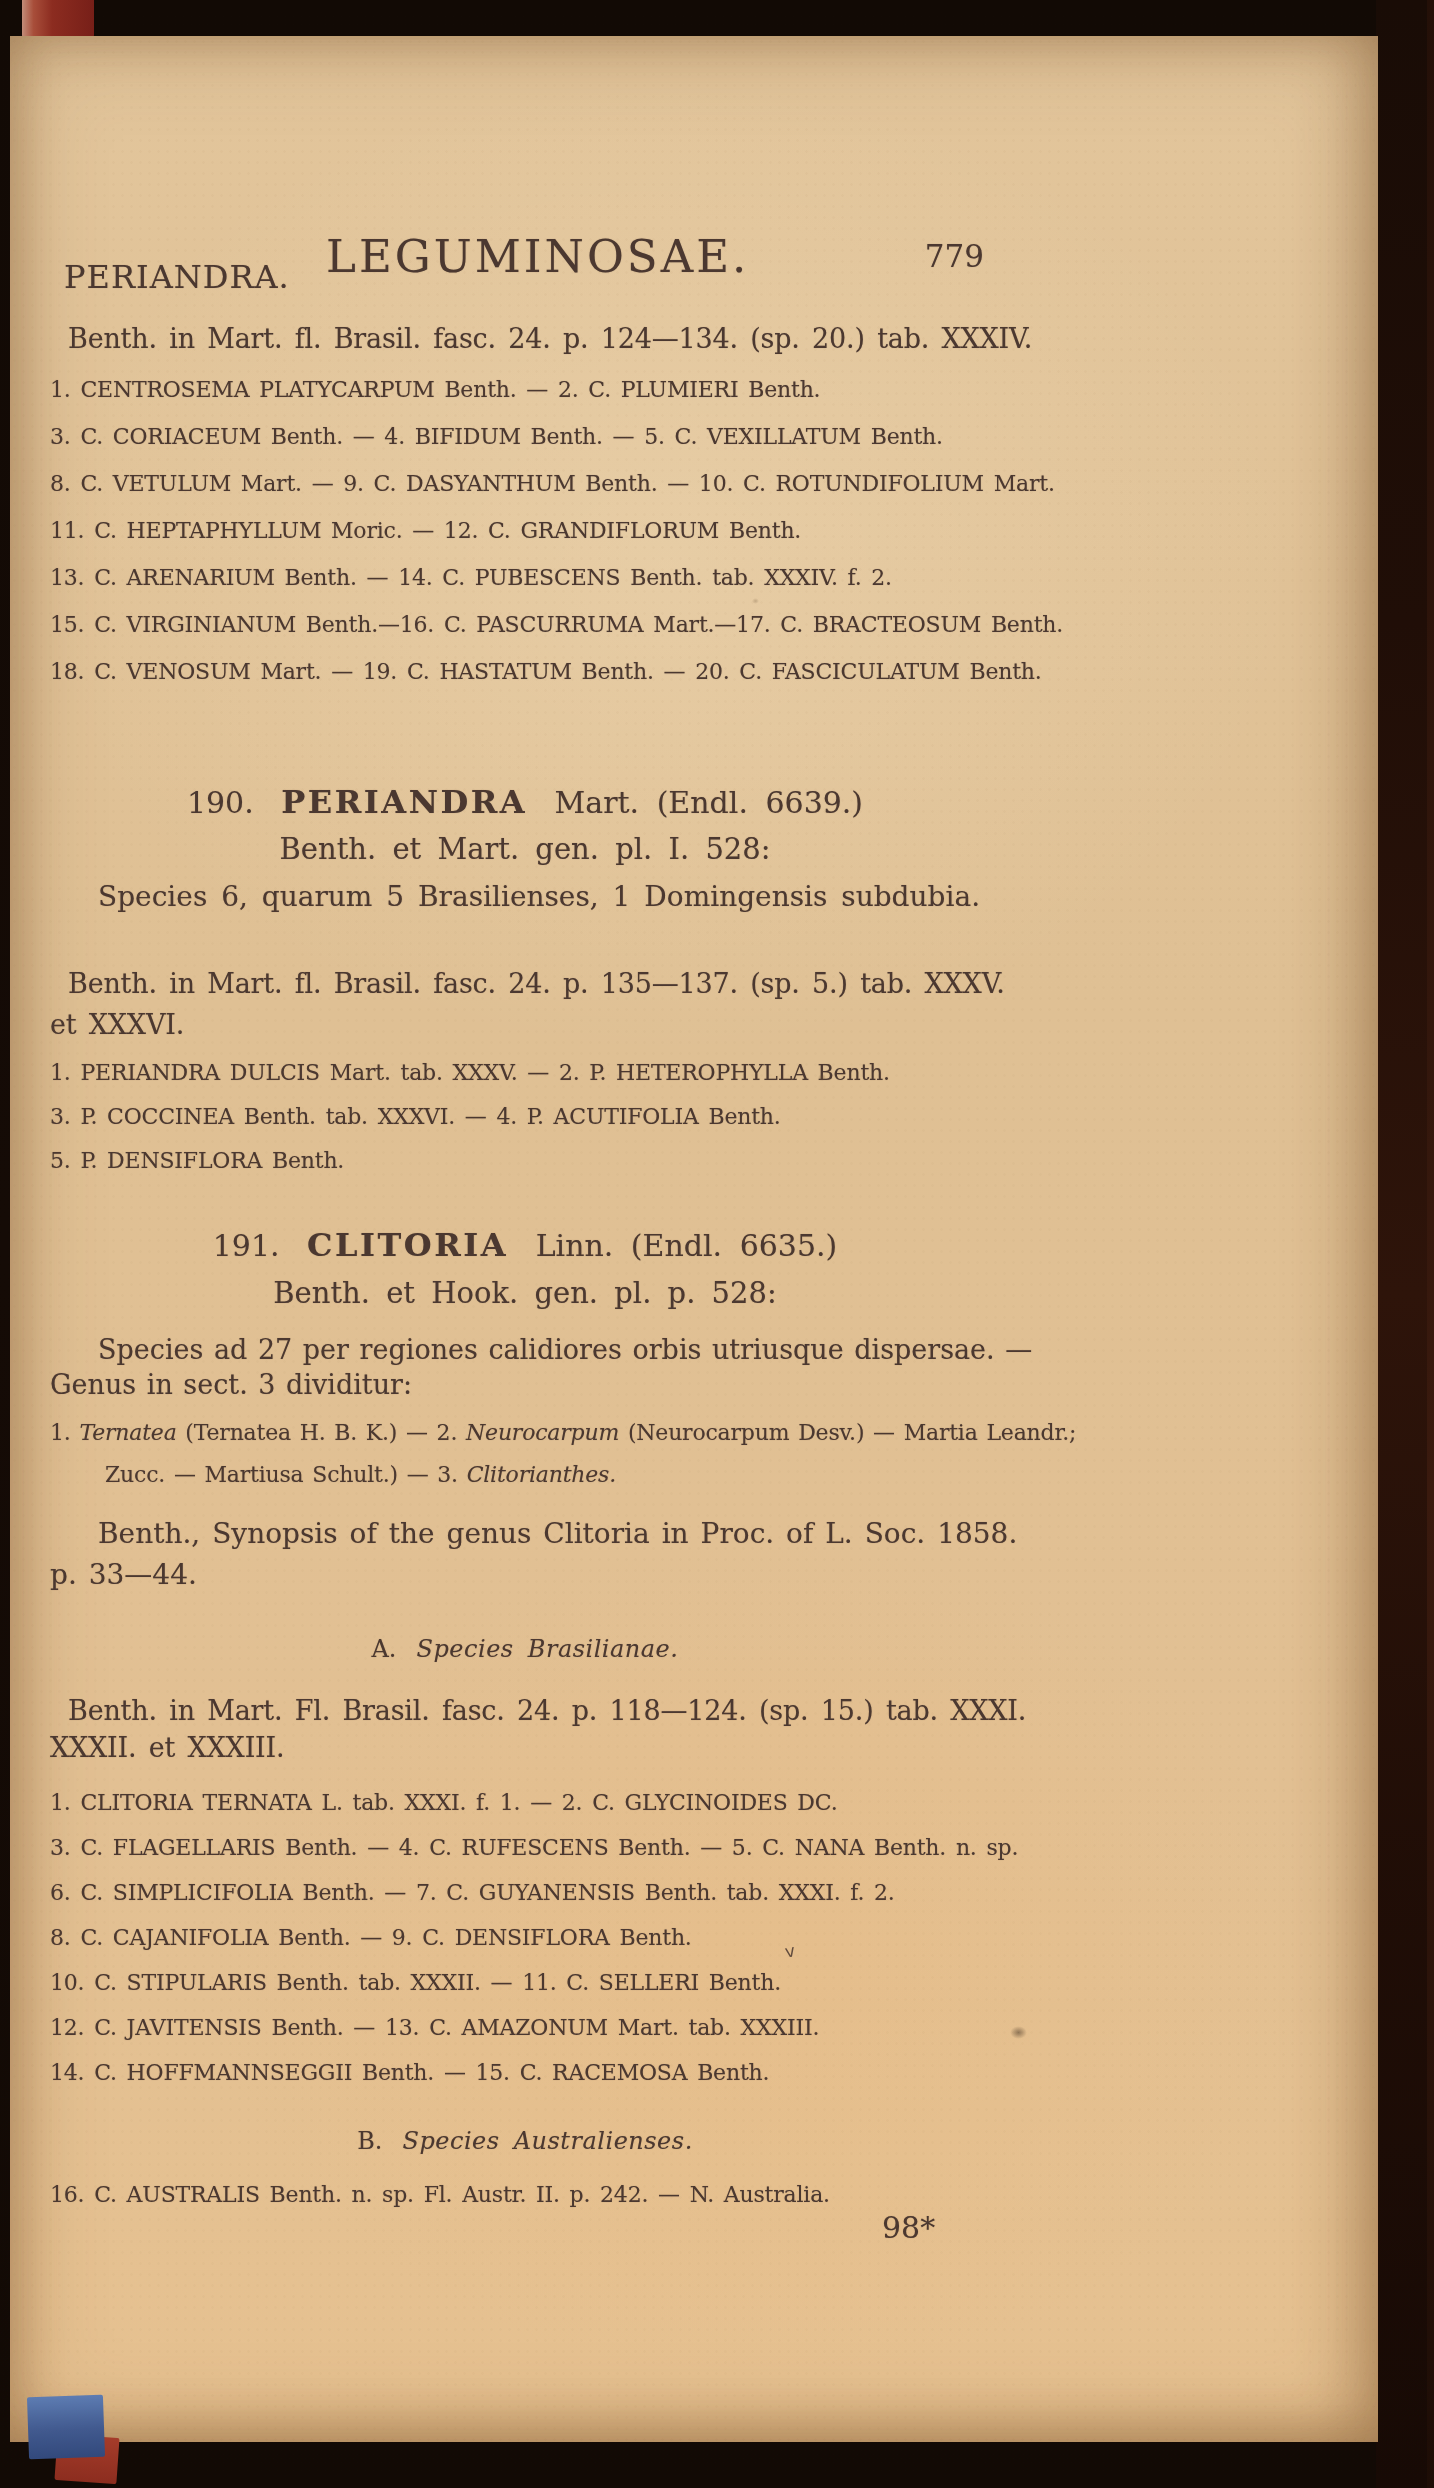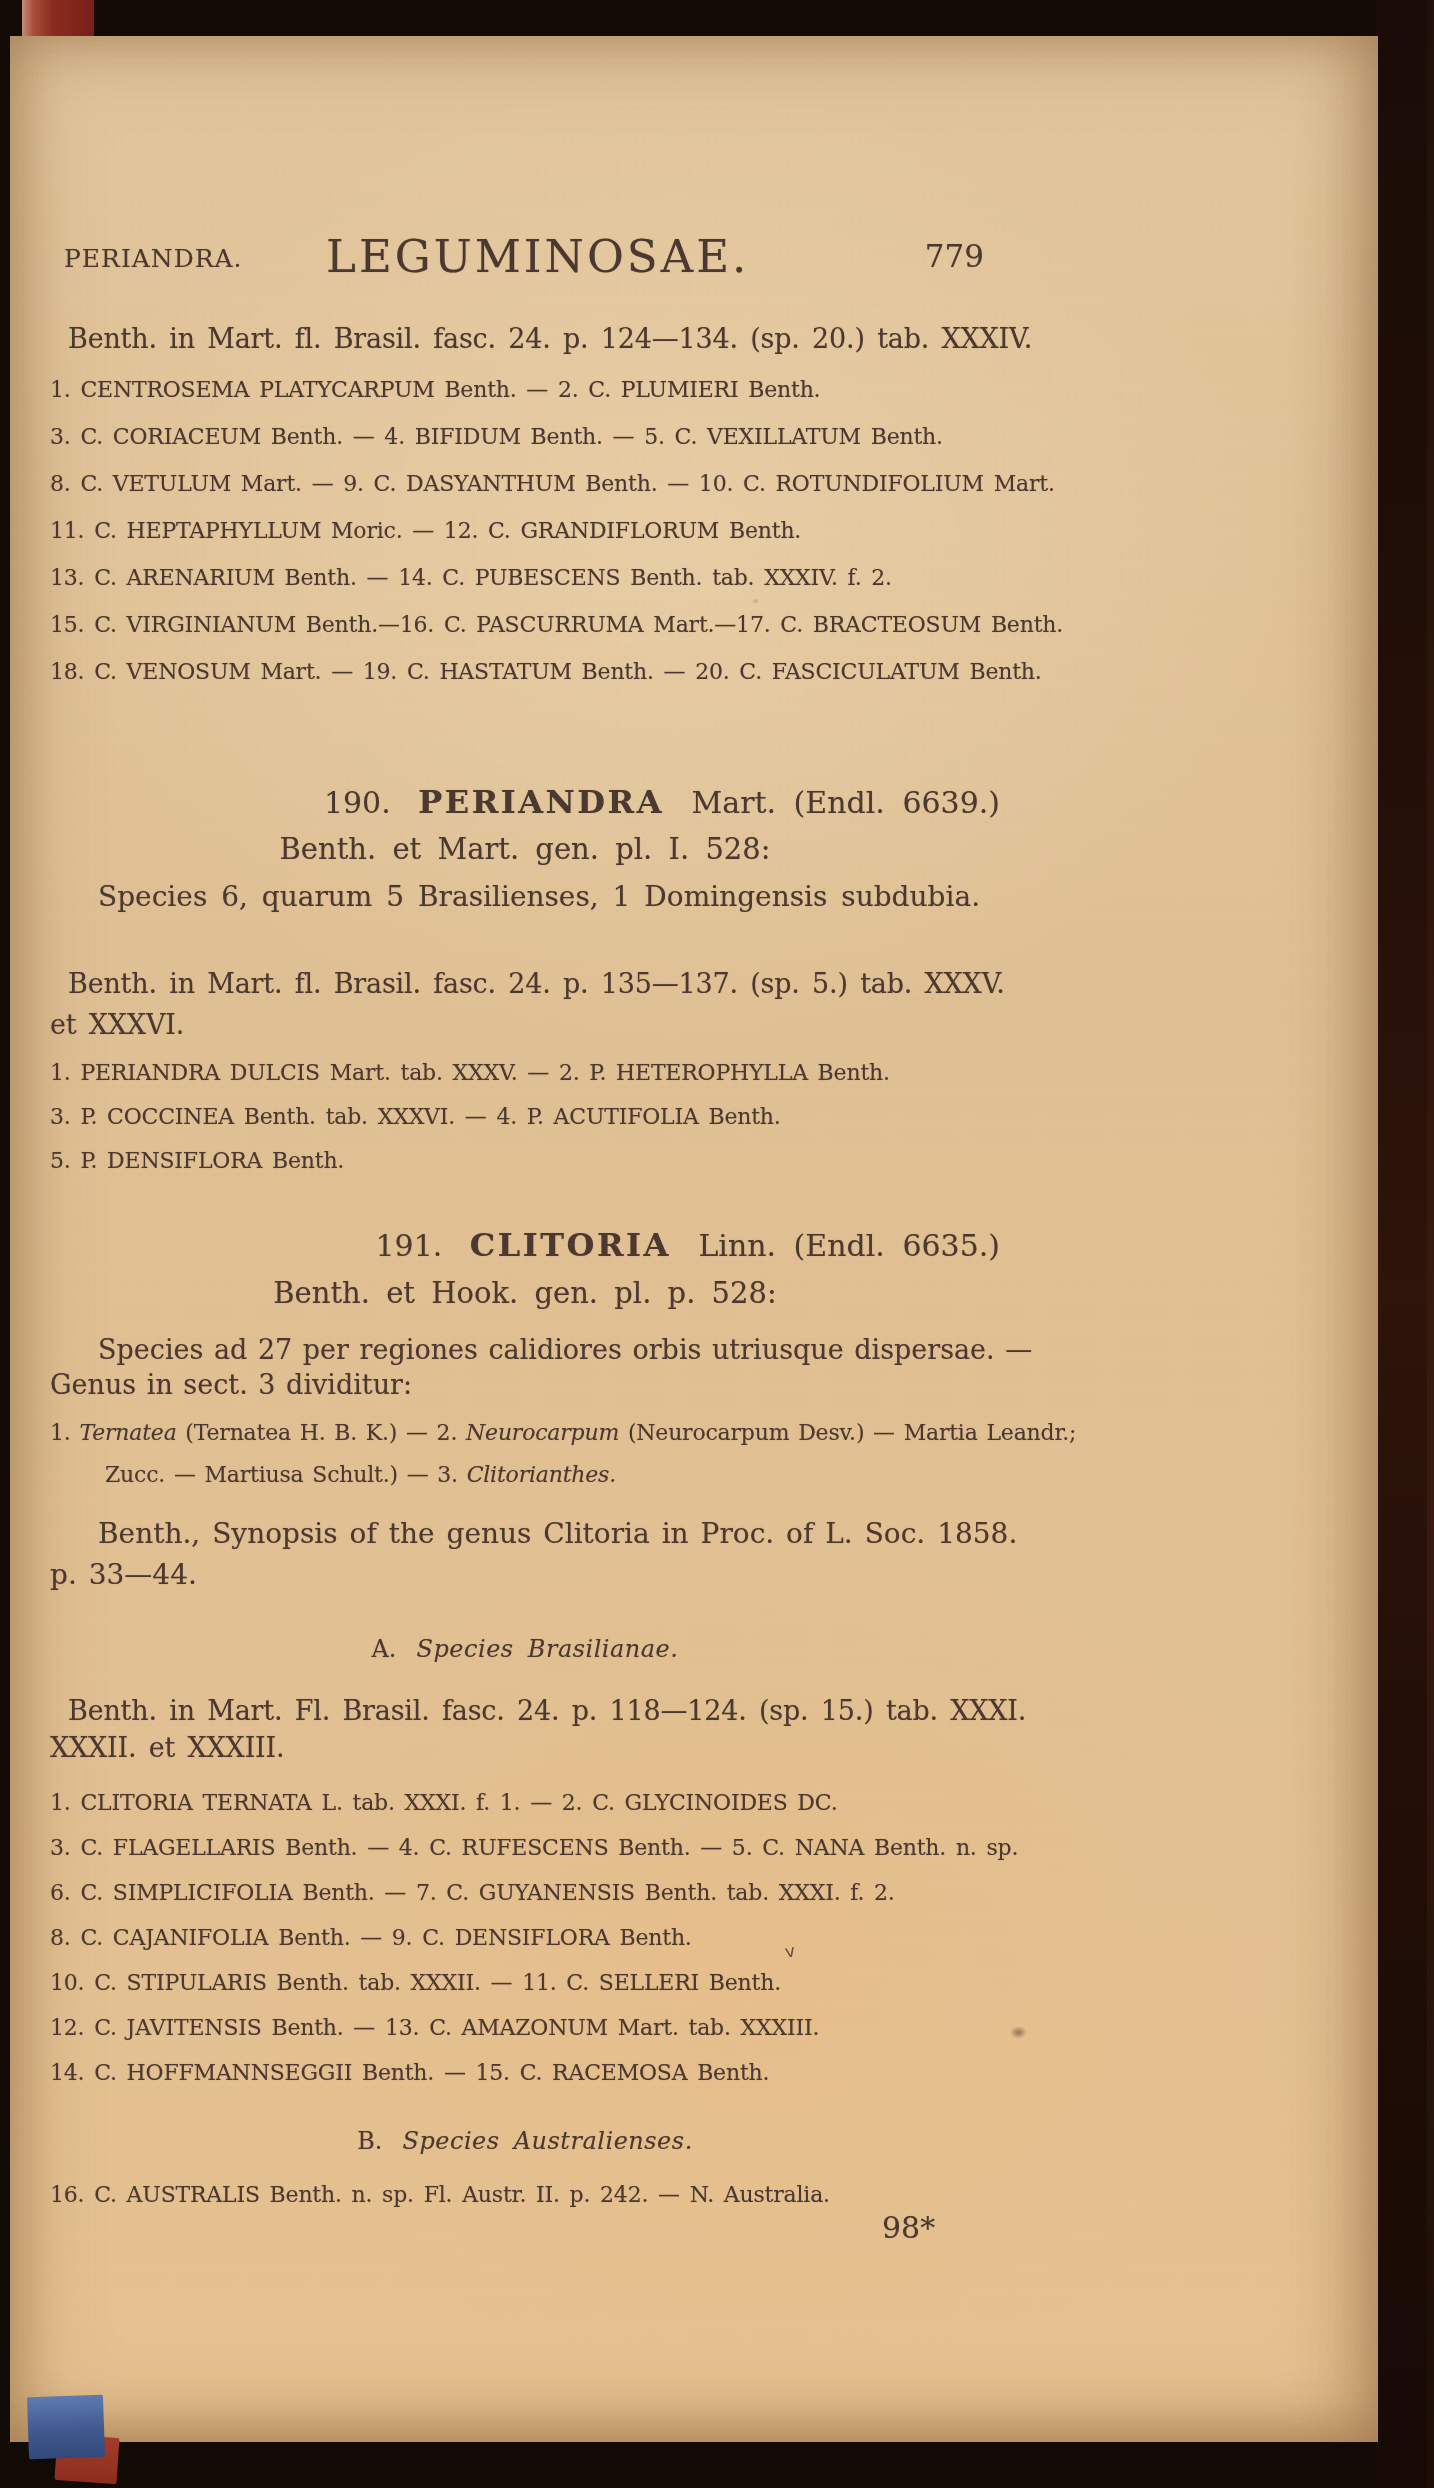--- a/index.html
+++ b/index.html
@@ -31,31 +31,31 @@
         border-radius:0 0 3px 3px;}
   .tab-blue{position:absolute;left:28px;top:2396px;width:76px;height:62px;z-index:3;
         background:linear-gradient(180deg,#5d7cb2 0%,#41598e 55%,#32497c 100%);
         transform:rotate(-2deg);border-radius:2px;}
   .tab-red-bottom{position:absolute;left:56px;top:2436px;width:62px;height:46px;z-index:2;
         background:linear-gradient(180deg,#a53c2a,#8c2d1f);transform:rotate(4deg);border-radius:2px;}
   
   .b{position:absolute;left:40px;width:950px;white-space:nowrap;}
   .ink{color:#4b3830;text-shadow:0 0 1px rgba(72,52,40,0.35);}
   .runhead{height:48px;}
-  .rh-left{position:absolute;left:14px;top:10px;font-size:25px;letter-spacing:1px;}
+  .rh-left{position:absolute;left:14px;top:24px;font-size:32px;letter-spacing:1px;}
   .rh-center{position:absolute;left:50%;transform:translateX(-47%);top:-4px;font-size:45px;letter-spacing:3px;}
   .rh-right{position:absolute;right:16px;top:4px;font-size:31px;}
   .bigline{font-size:27px;word-spacing:4px;letter-spacing:-0.2px;}
   .bigline .pad{padding-left:18px;}
   .ctr{text-align:left;}
   .list{font-size:22px;letter-spacing:-0.2px;word-spacing:3px;}
   .lh47 div{line-height:47px;}
   .lh44 div{line-height:44px;}
   .lh45 div{line-height:45px;}
-  .hd{font-size:30px;text-align:right;word-spacing:8px;}
+  .hd{font-size:30px;text-align:center;word-spacing:8px;}
   .hd .genus{font-weight:bold;font-size:32px;letter-spacing:2.5px;margin:0 10px;}
   .genpl{font-size:29px;text-align:center;word-spacing:7px;}
   .note{font-size:28px;word-spacing:5px;}
   .note .ind{padding-left:48px;}
   .note2{font-size:27px;word-spacing:2px;line-height:35px;}
   .divisio{font-size:22px;letter-spacing:-0.2px;word-spacing:2px;line-height:42px;}
   .divisio .ind2{padding-left:55px;}
   .it{font-style:italic;}
   .synop{font-size:28px;word-spacing:3px;line-height:41px;}
   .synop .ind{padding-left:48px;}

